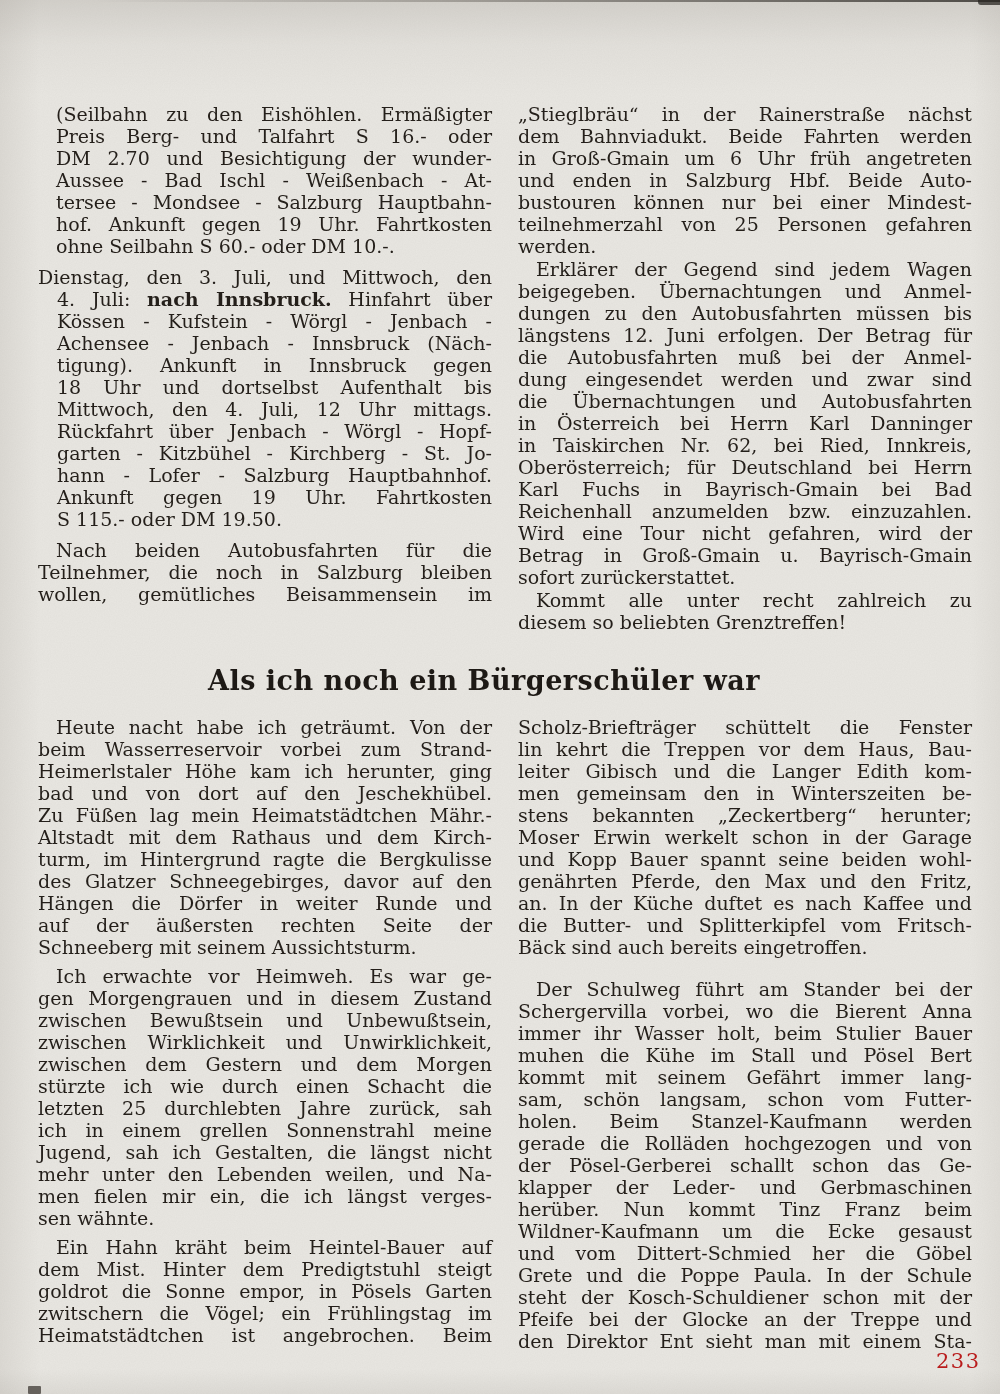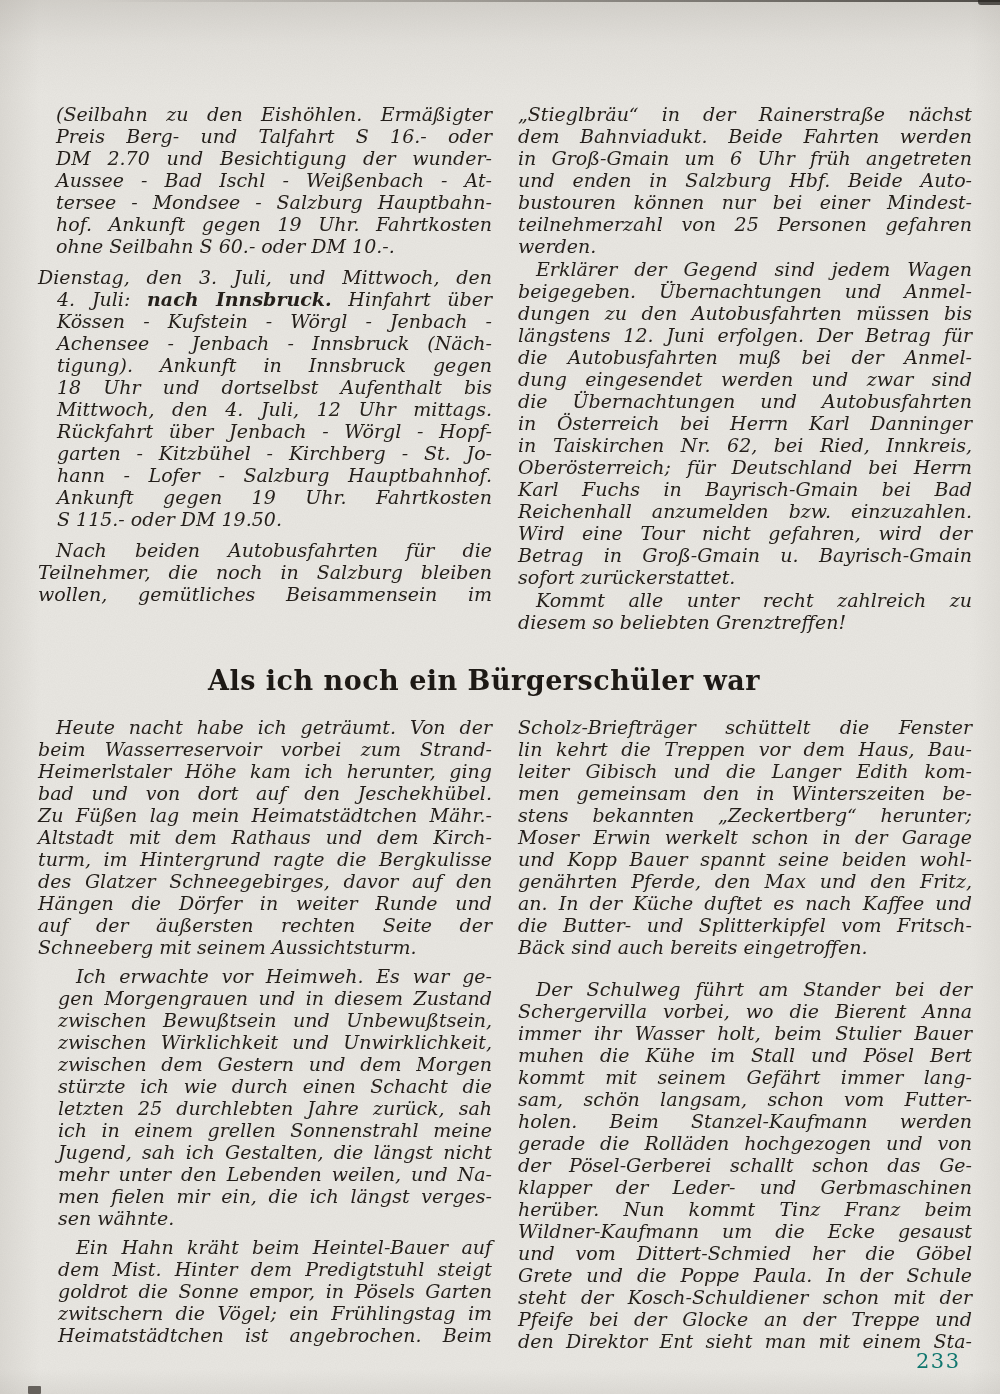--- a/index.html
+++ b/index.html
@@ -13,40 +13,40 @@
       linear-gradient(270deg, rgba(172,167,159,0.15) 0px, rgba(0,0,0,0) 30px),
       linear-gradient(0deg, rgba(168,163,156,0.18) 0px, rgba(0,0,0,0) 25px),
       #e9e7e2;
   }
   .grain{position:absolute;left:0;top:0;width:1000px;height:1394px;pointer-events:none;}
   .col{position:absolute;width:454px;font-size:19px;line-height:22px;}
   #s1-left{left:38px;top:103px;}
   #s1-right{left:518px;top:103px;}
   #s2-left{left:38px;top:716px;}
   #s2-right{left:518px;top:716px;}
-  .para{margin:0;font-style:italic;}
+  .para{margin:0;}
   #s1-left .para + .para{margin-top:9px;}
-  #s2-left .para + .para{margin-top:7px;margin-left:20px;}
+  #s2-left .para + .para{margin-top:7px;}
   #s1-right .para + .para{margin-top:1px;}
   #s2-right .para + .para{margin-top:20px;}
   .para.block{padding-left:18px;}
   .para.hang{padding-left:19px;}
   .para.hang .line:first-child{text-indent:-19px;}
   .para.first .line:first-child{text-indent:18px;}
   .line{text-align:left;}
   .line.just{text-align:justify;text-align-last:justify;}
   .line b{font-weight:bold;margin-top:36px;}
   .heading{
     position:absolute;top:665px;left:0;width:968px;margin:0;
     text-align:center;font-size:27px;font-weight:bold;letter-spacing:0.5px;
     color:#1d1915;
   }
   .pagenum{
-    position:absolute;top:1349px;left:916px;
-    font-size:21px;letter-spacing:1.5px;color:#0f766e;
+    position:absolute;top:1349px;left:936px;
+    font-size:21px;letter-spacing:1.5px;color:#b91c1c;
   }
   .artifact{position:absolute;pointer-events:none;}
   .top-line{top:0;left:95px;right:0;height:2px;
     background:linear-gradient(90deg,rgba(70,65,58,0) 0%,rgba(70,65,58,0.35) 40%,rgba(45,42,38,0.8) 100%);}
   .top-corner{top:0;right:0;width:22px;height:5px;background:rgba(40,38,34,0.75);border-radius:0 0 0 3px;}
   .bottom-mark{left:28px;top:1386px;width:13px;height:8px;background:rgba(72,68,62,0.8);border-radius:1px;}
 </style>
 </head>
 <body>
 

